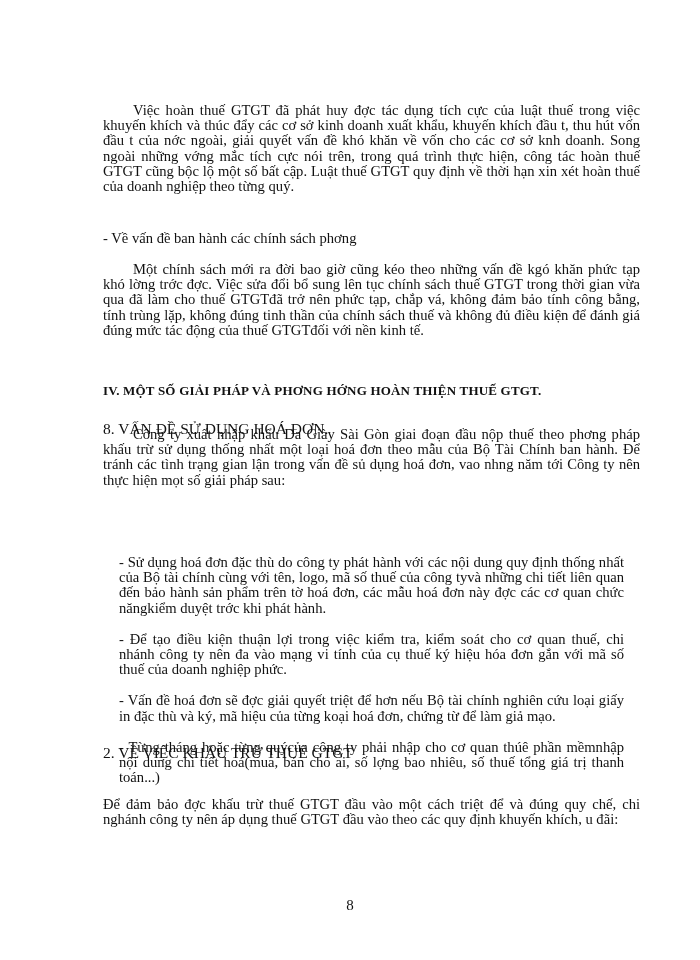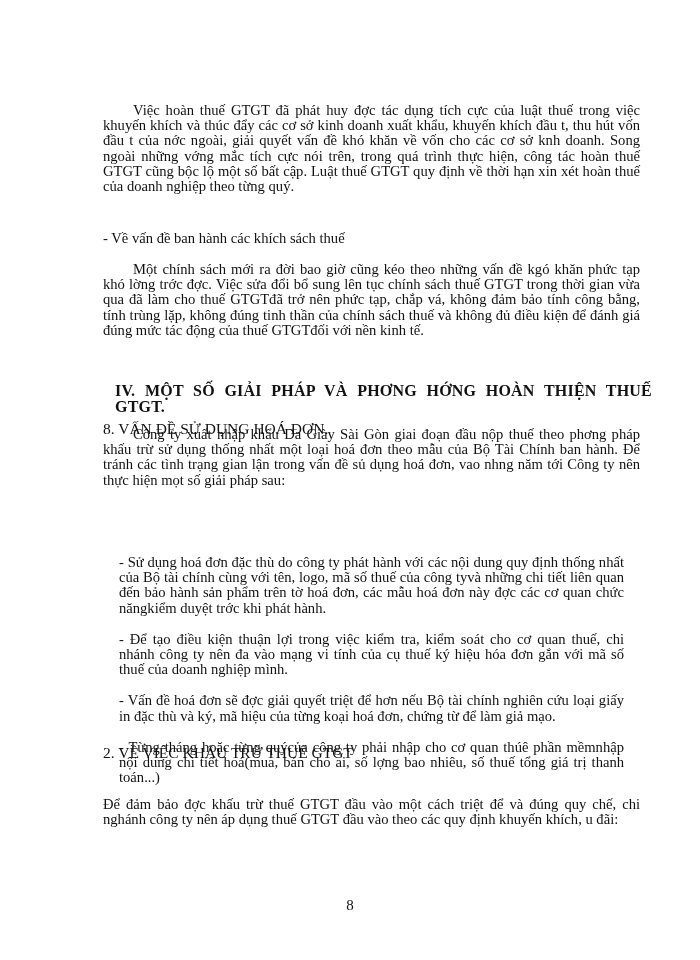--- a/index.html
+++ b/index.html
@@ -3,45 +3,45 @@
 <meta charset="utf-8">
 <style>
   html, body { margin: 0; padding: 0; background: #ffffff; }
   body { width: 700px; height: 960px; position: relative; overflow: hidden;
          font-family: "Liberation Serif", "DejaVu Serif", serif; color: #111; }
   .page { position: absolute; left: 0; top: 0; width: 700px; height: 960px; background: #fff; padding-left: 16px; }
   .blk { position: absolute; left: 103px; width: 537px; font-size: 14.6px; line-height: 15.2px;
          text-align: justify; margin: 0; }
   .indent { text-indent: 30px; }
   .bullets p { margin: 16px; }
-  .h-main { font-weight: bold; font-size: 16px; line-height: 15.5px; letter-spacing: 0.2px; text-align: justify; margin-left: 12px; }
+  .h-main { font-weight: bold; font-size: 13px; line-height: 15.5px; letter-spacing: 0.2px; text-align: justify; }
   .h-sub { font-size: 15.5px; line-height: 16px; }
   .pnum { position: absolute; left: 340px; top: 897px; width: 20px; text-align: center;
           font-size: 15px; }
 </style>
 </head>
 <body>
 
 <div class="page">
 
   <p class="blk indent" style="top:103px;">Việc hoàn thuế GTGT đã phát huy đợc   tác dụng tích cực của luật thuế trong việc khuyến khích và thúc đẩy các cơ sở kinh doanh xuất khẩu, khuyến khích đầu t,   thu hút vốn đầu t   của nớc   ngoài, giải quyết vấn đề khó khăn về vốn cho các cơ sở knh doanh. Song ngoài những vớng   mắc tích cực nói trên, trong quá trình thực hiện, công tác hoàn thuế GTGT cũng bộc lộ một số bất cập. Luật thuế GTGT quy định về thời hạn xin xét hoàn thuế của doanh nghiệp theo từng quý.</p>
 
-  <p class="blk" style="top:231px;">- Về vấn đề ban hành các khích sách thuế</p>
+  <p class="blk" style="top:231px;">- Về vấn đề ban hành các chính sách phơng</p>
 
   <p class="blk indent" style="top:262px;">Một chính sách mới ra đời bao giờ cũng kéo theo những vấn đề kgó khăn phức tạp khó lờng   trớc   đợc.  Việc sửa đổi bổ sung lên tục chính sách thuế GTGT trong thời gian vừa qua đã làm cho thuế GTGTđã trở nên phức tạp, chắp vá, không đảm bảo tính công bằng, tính trùng lặp, không đúng tinh thần của chính sách thuế và không đủ điều kiện để đánh giá đúng mức tác động của thuế GTGTđối với nền kinh tế.</p>
 
   <p class="blk h-main" style="top:383px;">IV. MỘT SỐ GIẢI PHÁP VÀ PHƠNG   HỚNG   HOÀN THIỆN THUẾ GTGT.</p>
 
   <p class="blk h-sub" style="top:421px;">8. VẤN ĐỀ SỬ DỤNG HOÁ ĐƠN.</p>
 
   <p class="blk indent" style="top:427px;">Công ty xuất nhập khẩu Da Giày Sài Gòn giai đoạn đầu nộp thuế theo phơng pháp khấu trừ sử dụng thống nhất một loại hoá đơn theo mẫu của Bộ Tài Chính ban hành. Để tránh các tình trạng gian lận trong vấn đề sủ dụng hoá đơn, vao nhng năm  tới Công ty nên thực hiện mọt số giải pháp sau:</p>
 
   <div class="blk bullets" style="top:539px;">
     <p>- Sử dụng hoá đơn đặc thù do công ty phát hành với các nội dung quy định thống nhất của Bộ tài chính cùng với tên, logo, mã số thuế của công tyvà những chi tiết liên quan đến bảo hành sản phẩm trên tờ hoá đơn, các mẫu hoá đơn này đợc   các cơ quan chức năngkiểm duyệt trớc   khi phát hành.</p>
-    <p>- Để tạo điều kiện thuận lợi trong việc kiểm tra, kiểm soát cho cơ quan thuế, chi nhánh công ty nên đa   vào mạng vi tính của cụ thuế ký hiệu hóa đơn gắn với mã số thuế của doanh nghiệp mình.</p>
+    <p>- Để tạo điều kiện thuận lợi trong việc kiểm tra, kiểm soát cho cơ quan thuế, chi nhánh công ty nên đa   vào mạng vi tính của cụ thuế ký hiệu hóa đơn gắn với mã số thuế của doanh nghiệp phức.</p>
     <p>- Vấn đề hoá đơn sẽ đợc   giải quyết triệt để hơn nếu Bộ tài chính nghiên cứu loại giấy in đặc thù và ký, mã hiệu của từng koại hoá đơn, chứng từ để làm giả mạo.</p>
     <p>- Từng tháng hoặc từng quýcủa công ty phải nhập cho cơ quan thúê phần mềmnhập nội dung chi tiết hoá(mua, bán cho ai, số lợng   bao nhiêu, số thuế tổng giá trị thanh toán...)</p>
   </div>
 
   <p class="blk h-sub" style="top:745px;">2. VỀ VIỆC KHẤU TRỪ THUẾ GTGT</p>
 
   <p class="blk" style="top:755px;margin-top:42px;">Để đảm bảo đợc   khấu trừ thuế GTGT đầu vào một cách triệt để và đúng quy chế, chi nghánh công ty nên áp dụng thuế GTGT đầu vào theo các quy định khuyến khích, u   đãi:</p>
 
 
   <div class="pnum">8</div>

